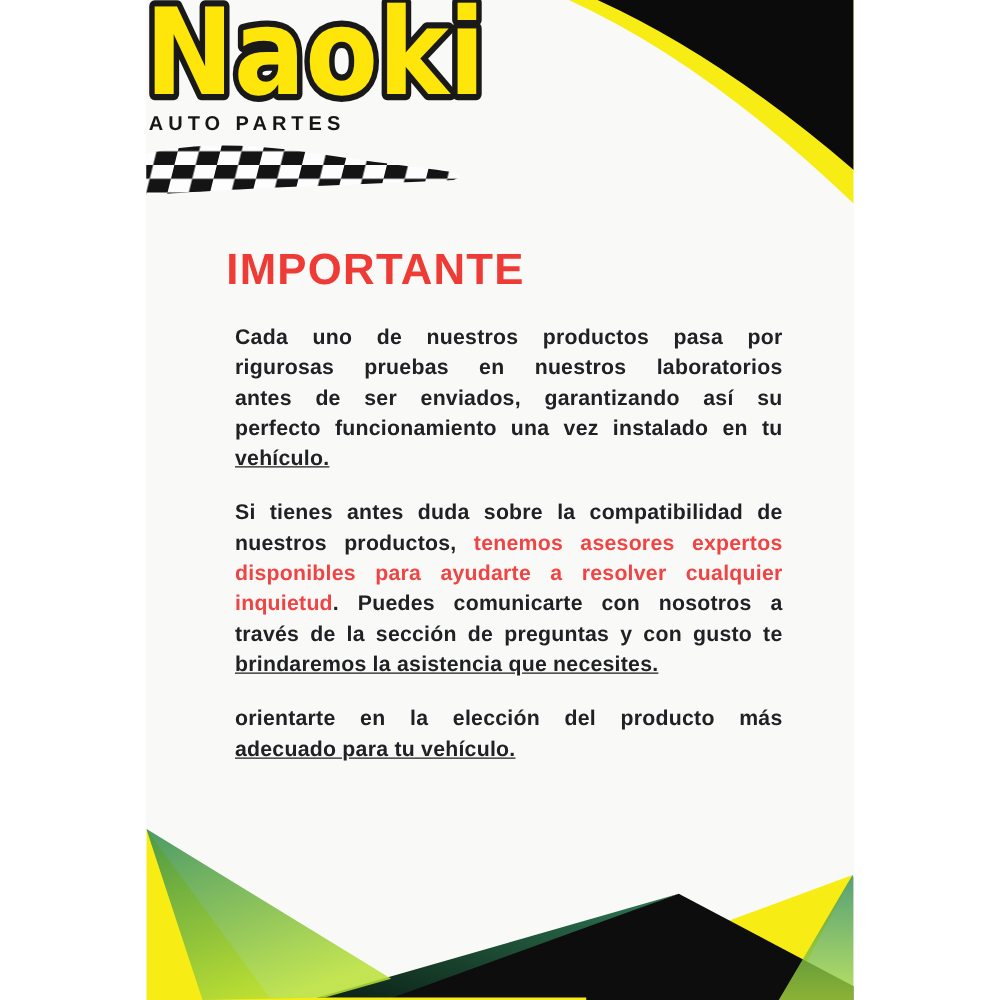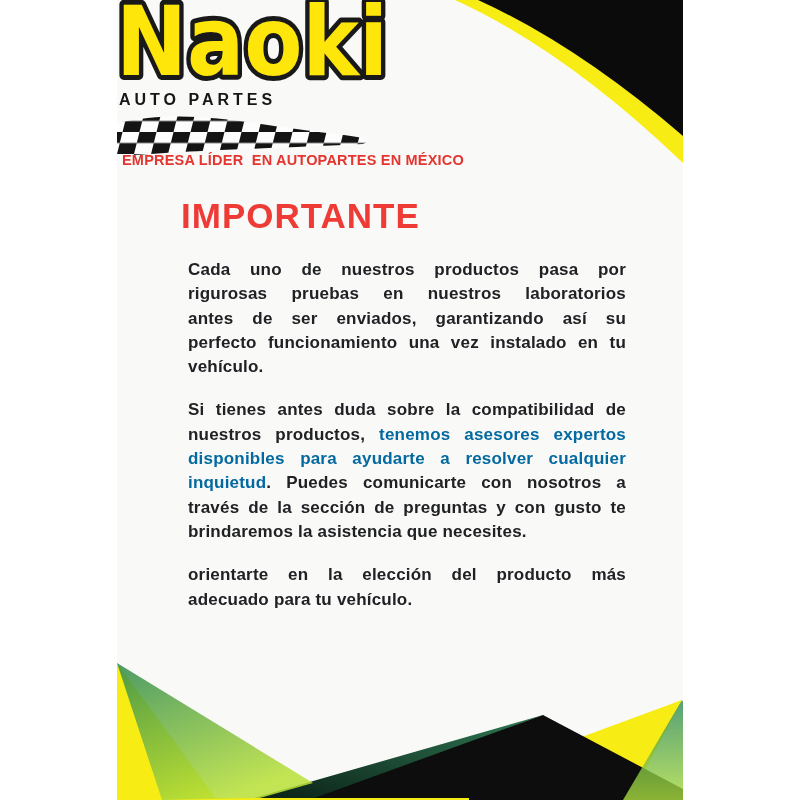--- a/index.html
+++ b/index.html
@@ -13,22 +13,22 @@
   .flag-svg{position:absolute;left:-6px;top:110px;}
   .tagline{position:absolute;left:5px;top:152px;font-family:"Liberation Sans",sans-serif;
            font-weight:700;font-size:14.5px;letter-spacing:.2px;color:#e43530;white-space:pre;}
   
   .title{position:absolute;left:64px;top:196px;font-family:"Liberation Sans",sans-serif;
          font-weight:700;font-size:35px;letter-spacing:1px;color:#ee3b36;}
   .paras{position:absolute;left:71px;top:258px;width:438px;font-family:"Liberation Sans",sans-serif;
          font-weight:700;font-size:17px;line-height:24.3px;color:#202124;letter-spacing:.2px;}
   .para + .para{margin-top:19px;}
   .pline{text-align:justify;text-align-last:justify;white-space:normal;}
-  .pline.last{text-align-last:left;}
-  .seg-red{color:#0369a1;}
+  .pline.last{text-align-last:left;text-decoration:underline;}
+  .seg-red{color:#ef4444;}
 </style>
 </head>
 <body>
 
 <div class="page">
   <div class="card">
 
     <svg class="deco" style="top:0;right:0;" width="566" height="170" viewBox="0 0 566 170">
       <path d="M338,0 L566,0 L566,163 Q448,50 338,0 Z" fill="#f8ec15"></path>
       <path d="M361,0 L566,0 L566,136 Q460,45 361,0 Z" fill="#0b0b0b"></path>
@@ -45,21 +45,20 @@
         <pattern id="chk" width="34" height="22" patternUnits="userSpaceOnUse" patternTransform="skewX(-14)">
           <rect x="0" y="0" width="34" height="22" fill="#fdfdfd"></rect>
           <rect x="0" y="0" width="17" height="11" fill="#141414"></rect>
           <rect x="17" y="11" width="17" height="11" fill="#141414"></rect>
         </pattern>
       </defs>
       <path d="M2,14 C 50,2 100,6 150,14 C 195,21 230,24 252,28 L 258,31 L 252,34
                C 210,36 160,38 110,40 C 65,42 25,45 3,46 Z" fill="url(#chk)"></path>
     </svg>
 
-    <div class="tagline">EMPRESA LÍDER  EN AUTOPARTES EN MÉXICO</div>
 
     <div class="title">IMPORTANTE</div>
     <div class="paras">
         <div class="para">
           <div class="pline"><span class="seg">Cada uno de nuestros productos pasa por</span></div>
           <div class="pline"><span class="seg">rigurosas pruebas en nuestros laboratorios</span></div>
           <div class="pline"><span class="seg">antes de ser enviados, garantizando así su</span></div>
           <div class="pline"><span class="seg">perfecto funcionamiento una vez instalado en tu</span></div>
           <div class="pline last"><span class="seg">vehículo.</span></div>
         </div>

